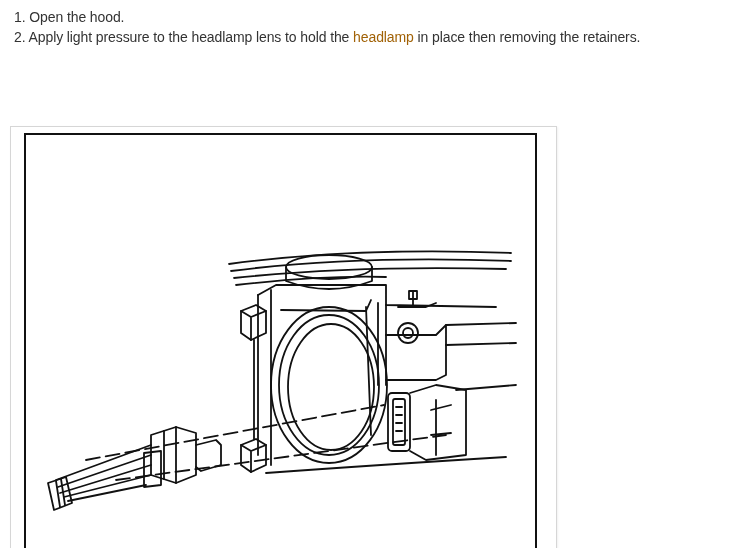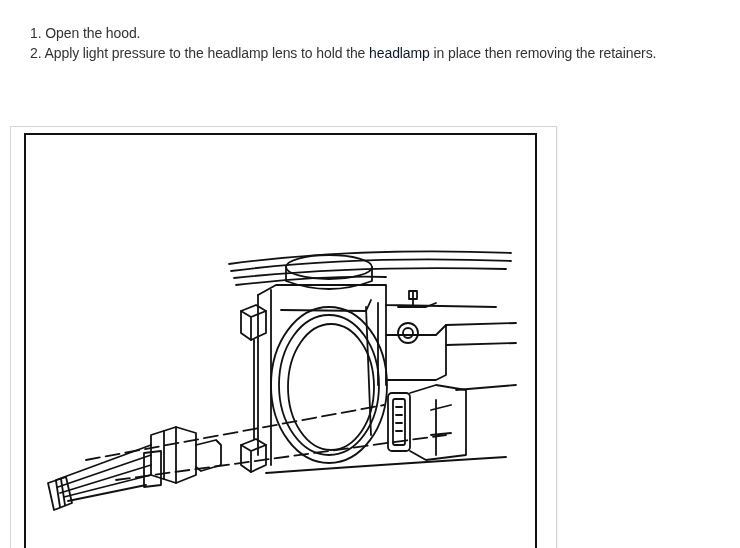--- a/index.html
+++ b/index.html
@@ -12,29 +12,29 @@
       height: 548px;
       overflow: hidden;
       position: relative;
       font-family: "Liberation Sans", "DejaVu Sans", sans-serif;
       color: #333333;
     }
     .steps {
       position: absolute;
       left: 14px;
       top: 7px;
-      margin: 16px;
+      margin: 0;
       padding: 0;
       list-style: none;
       font-size: 14px;
       line-height: 20px;
       letter-spacing: -0.1px;
     }
     .steps li { margin: 0; padding: 0; white-space: nowrap; }
-    .steps a { color: #0f172a; text-decoration: none; }
+    .steps a { color: #a16207; text-decoration: none; }
     .figure-frame {
       position: absolute;
       left: 10px;
       top: 126px;
       width: 545px;
       height: 440px;
       border: 1px solid #d6d6d6;
       border-bottom: none;
       box-shadow: 1px 1px 2px rgba(0,0,0,0.06);
       background: #fff;

